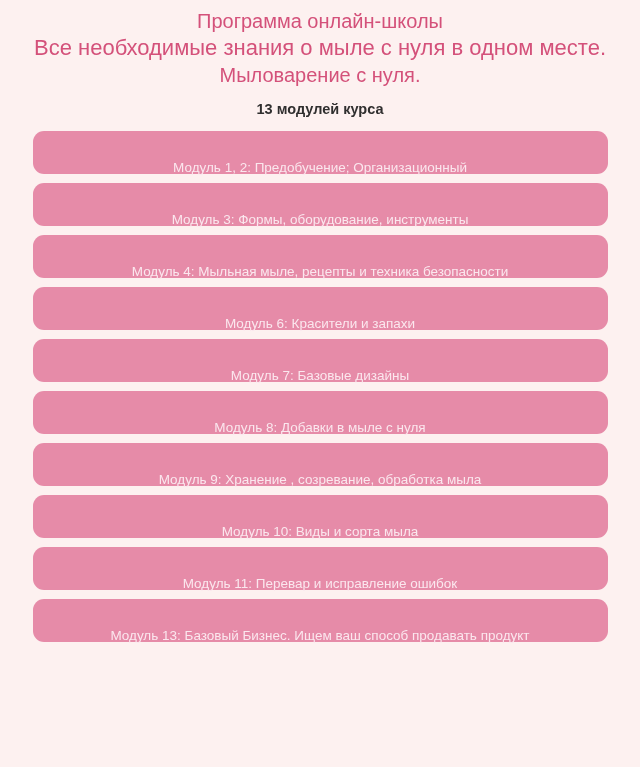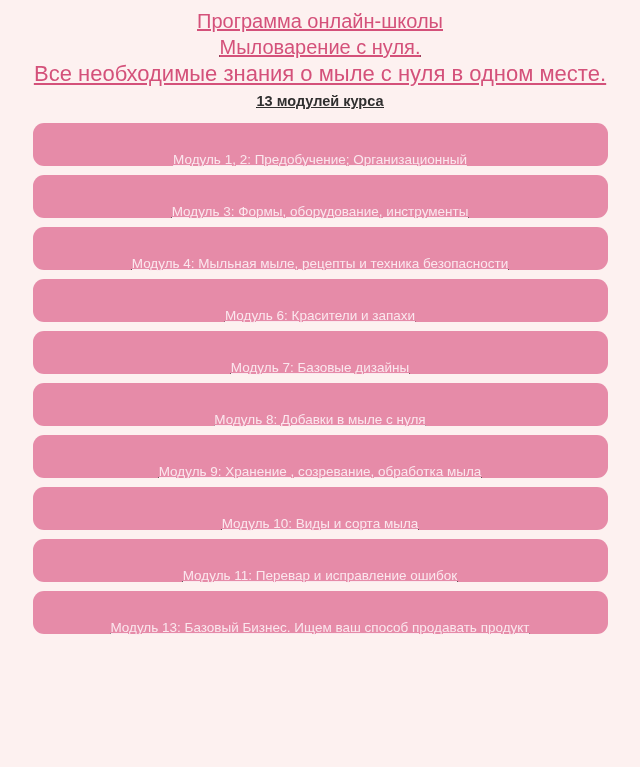--- a/index.html
+++ b/index.html
@@ -2,21 +2,21 @@
 <html lang="ru" style="--page-bg: #fdf1f0; --accent: #d4517a; --bar-bg: #e68ba8; --bar-text: #fbe7ee; --subheading-text: #302f2f;"><head>
 <meta charset="utf-8">
 <style>
   :root {
     --page-bg: #fdf1f0;
     --accent: #d4517a;
     --bar-bg: #e68ba8;
     --bar-text: #fbe7ee;
     --subheading-text: #302f2f;
   }
-  * { margin: 0; padding: 0; box-sizing: border-box; text-decoration: underline; }
+  * { margin: 0; padding: 0; box-sizing: border-box; }
   html, body { width: 640px; }
   body {
     width: 640px;
     height: 767px;
     background: var(--page-bg);
     font-family: "Liberation Sans", sans-serif;
     overflow: hidden;
   }
   .header {
     padding-top: 8px;
@@ -26,21 +26,21 @@
   .title-line {
     font-size: 20px;
     line-height: 26px;
     white-space: nowrap;
   }
   .title-line.wide {
     font-size: 22px;
     line-height: 28px;
   }
   .modules-count {
-    margin-top: 4px;
+    margin-top: 12px;
     font-size: 14.5px;
     line-height: 18px;
     font-weight: 600;
     color: var(--subheading-text);
   }
   .modules-list {
     margin-top: 13px;
   }
   .module-bar {
     width: 575px;
@@ -60,22 +60,22 @@
   }
 </style>
 </head>
 <body>
 
 <div class="page">
 
   <header class="header">
     <h1 class="title">
       <div class="title-line">Программа онлайн-школы</div>
+      <div class="title-line wide">Все необходимые знания о мыле с нуля в одном месте.</div>
       <div class="title-line">Мыловарение с нуля.</div>
-      <div class="title-line wide">Все необходимые знания о мыле с нуля в одном месте.</div>
     </h1>
     <div class="modules-count">13 модулей курса</div>
   </header>
 
   <main class="modules-list">
     <div class="module-bar">
       <span class="module-bar-label">Модуль 1, 2: Предобучение; Организационный</span>
     </div>
     <div class="module-bar">
       <span class="module-bar-label">Модуль 3: Формы, оборудование, инструменты</span>

